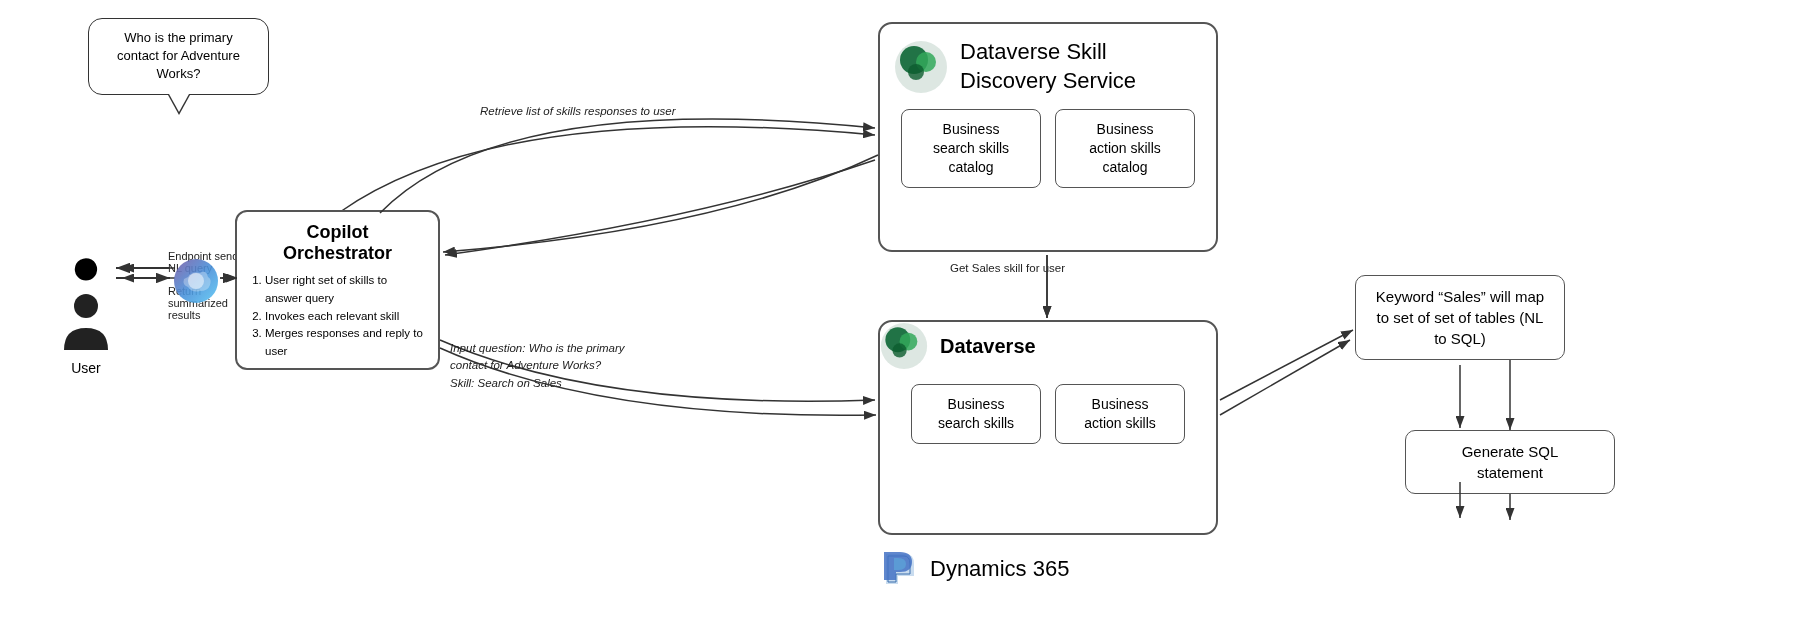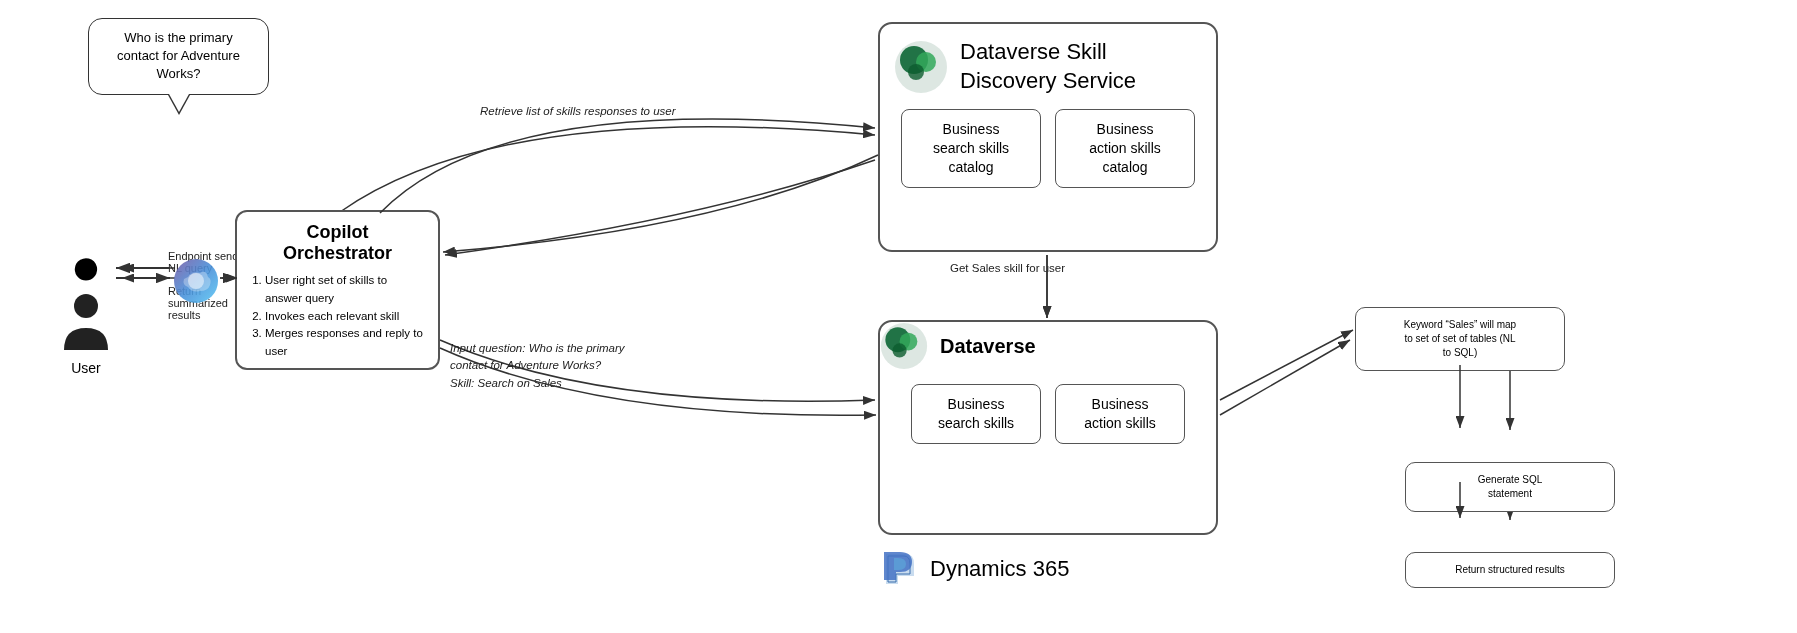--- a/index.html
+++ b/index.html
@@ -200,24 +200,23 @@
       font-size: 22px;
       font-weight: 400;
     }
     
     .flow-box {
       position: absolute;
       background: white;
       border: 1.5px solid #555;
       border-radius: 10px;
       padding: 10px 14px;
-      font-size: 10px;
+      font-size: 15px;
       text-align: center;
       line-height: 1.4;
-      margin-top: 32px;
     }
     
     .arrows-svg {
       position: absolute;
       top: 0;
       left: 0;
       width: 1797px;
       height: 633px;
       pointer-events: none;
     }
@@ -381,23 +380,20 @@
   </div>
 
   <div class="flow-box" style="top:275px;left:1355px;width:210px;">
     <span>Keyword “Sales” will map<br>to set of set of tables (NL<br>to SQL)</span>
   </div>
 
   <div class="flow-box" style="top:430px;left:1405px;width:210px;">
     <span>Generate SQL<br>statement</span>
   </div>
 
-  <div class="flow-box" style="top:520px;left:1405px;width:210px;">
-    <span>Return structured results</span>
-  </div>
 
   <svg class="arrows-svg" style="z-index:10;">
 
     <line x1="116" y1="278" x2="170" y2="278" stroke="#333" stroke-width="1.8" marker-end="url(#arrowhead)"></line>
     <line x1="170" y1="268" x2="116" y2="268" stroke="#333" stroke-width="1.8" marker-end="url(#arrowhead)"></line>
 
     <line x1="220" y1="278" x2="237" y2="278" stroke="#333" stroke-width="1.8" marker-end="url(#arrowhead)"></line>
 
     <path d="M 380 213 Q 500 90 875 128" stroke="#333" stroke-width="1.5" fill="none" marker-end="url(#arrowhead)"></path>
 

